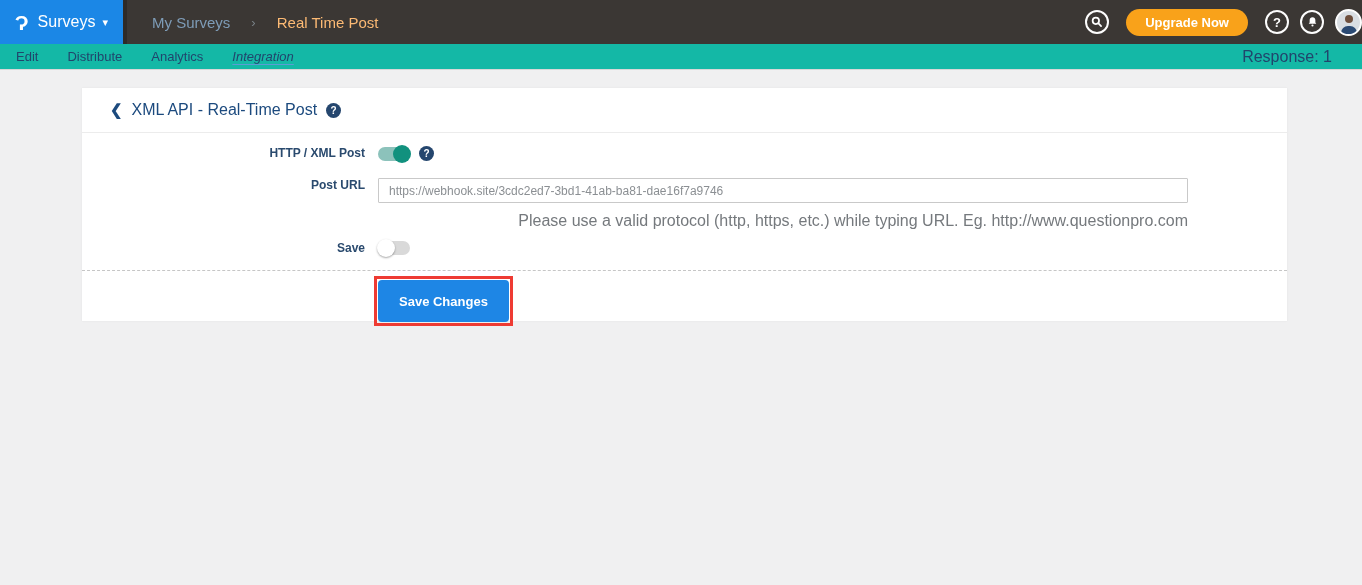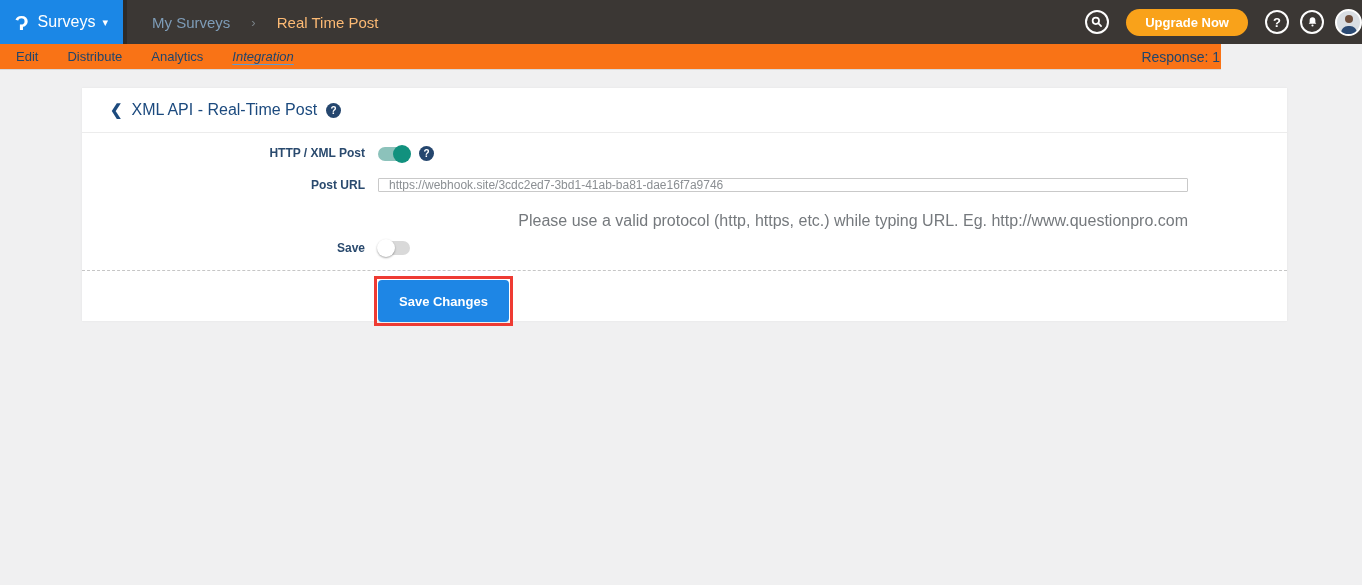--- a/index.html
+++ b/index.html
@@ -28,26 +28,26 @@
     background:#f9a21a; color:#fff; font-family:inherit; font-size:13px; font-weight:bold;
     cursor:pointer; flex:none; }
   .avatar { width:27px; height:27px; border:2px solid #fdfdfd; border-radius:50%;
     background:#d9dee3; position:relative; overflow:hidden; cursor:pointer; flex:none; }
   .avatar::before { content:""; position:absolute; top:4px; left:50%; margin-left:-4px;
     width:8px; height:8px; border-radius:50%; background:#6e4f3d; }
   .avatar::after { content:""; position:absolute; bottom:-2px; left:50%; margin-left:-8px;
     width:16px; height:10px; border-radius:7px 7px 0 0; background:#2b4a73; }
 
   
-  .subnav { position:absolute; top:44px; left:0; width:1221px; height:26px; background:#f97316;
+  .subnav { position:absolute; top:44px; left:0; width:1362px; height:26px; background:#14b8a6;
     border-bottom:1px solid #d8d8d8; display:flex; align-items:center; }
   .tabs { display:flex; gap:29px; padding-left:16px; font-size:13px; color:#21456c; }
   .tab { cursor:pointer; }
   .tab.active { text-decoration:underline; text-decoration-color:#5b9bd5; text-underline-offset:3px;font-style:italic; }
-  .response { margin-left:auto; padding-right:1px; font-size:14px; color:#21456c; }
+  .response { margin-left:auto; padding-right:30px; font-size:16px; color:#21456c; }
 
   
   .card { position:absolute; left:82px; top:88px; width:1205px; height:233px; background:#fff;
     box-shadow:0 0 2px rgba(0,0,0,0.06); }
   .card-header { height:45px; border-bottom:1px solid #ececec; display:flex; align-items:center;
     padding-left:28px; gap:9px; }
   .back-chevron { color:#1c4a7e; font-size:15px; font-weight:bold; cursor:pointer; }
   .card-title { color:#1c4a7e; font-size:16px; }
   .help-badge { width:15px; height:15px; border-radius:50%; background:#25466e; color:#fff;
     font-size:10px; font-weight:bold; display:flex; align-items:center; justify-content:center;
@@ -57,21 +57,21 @@
   .flabel { width:283px; text-align:right; font-size:12px; font-weight:bold; color:#2a4a6e; }
   .fctrl { margin-left:13px; display:flex; align-items:center; gap:9px; }
 
   .toggle { width:32px; height:14px; border-radius:7px; position:relative; cursor:pointer; }
   .toggle .knob { position:absolute; top:-2px; width:18px; height:18px; border-radius:50%; }
   .toggle.on { background:#8cc2bb; }
   .toggle.on .knob { right:-1px; background:#11917e; }
   .toggle.off { background:#d9d9d9; }
   .toggle.off .knob { left:-1px; background:#fff; box-shadow:0 1px 2px rgba(0,0,0,0.35); }
 
-  .url-input { width:810px; height:14px; border:1px solid #c9c9c9; border-radius:1px;
+  .url-input { width:810px; height:25px; border:1px solid #c9c9c9; border-radius:1px;
     padding:0 10px; font-family:inherit; font-size:12px; color:#8b8f93; background:#fff; }
   .hint { position:absolute; top:124px; left:296px; width:810px; text-align:right;
     font-size:16px; color:#75797d; }
 
   .divider { position:absolute; top:182px; left:0; width:1205px; border-top:1px dashed #c6c6c6; }
 
   .save-wrap { position:absolute; top:188px; left:292px; border:3px solid #ee3b33;
     padding:1px; display:inline-block; }
   .save-btn { height:42px; padding:0 21px; border:none; border-radius:4px; background:#1e86e5;
     color:#fff; font-family:inherit; font-size:13px; font-weight:bold; cursor:pointer; }

